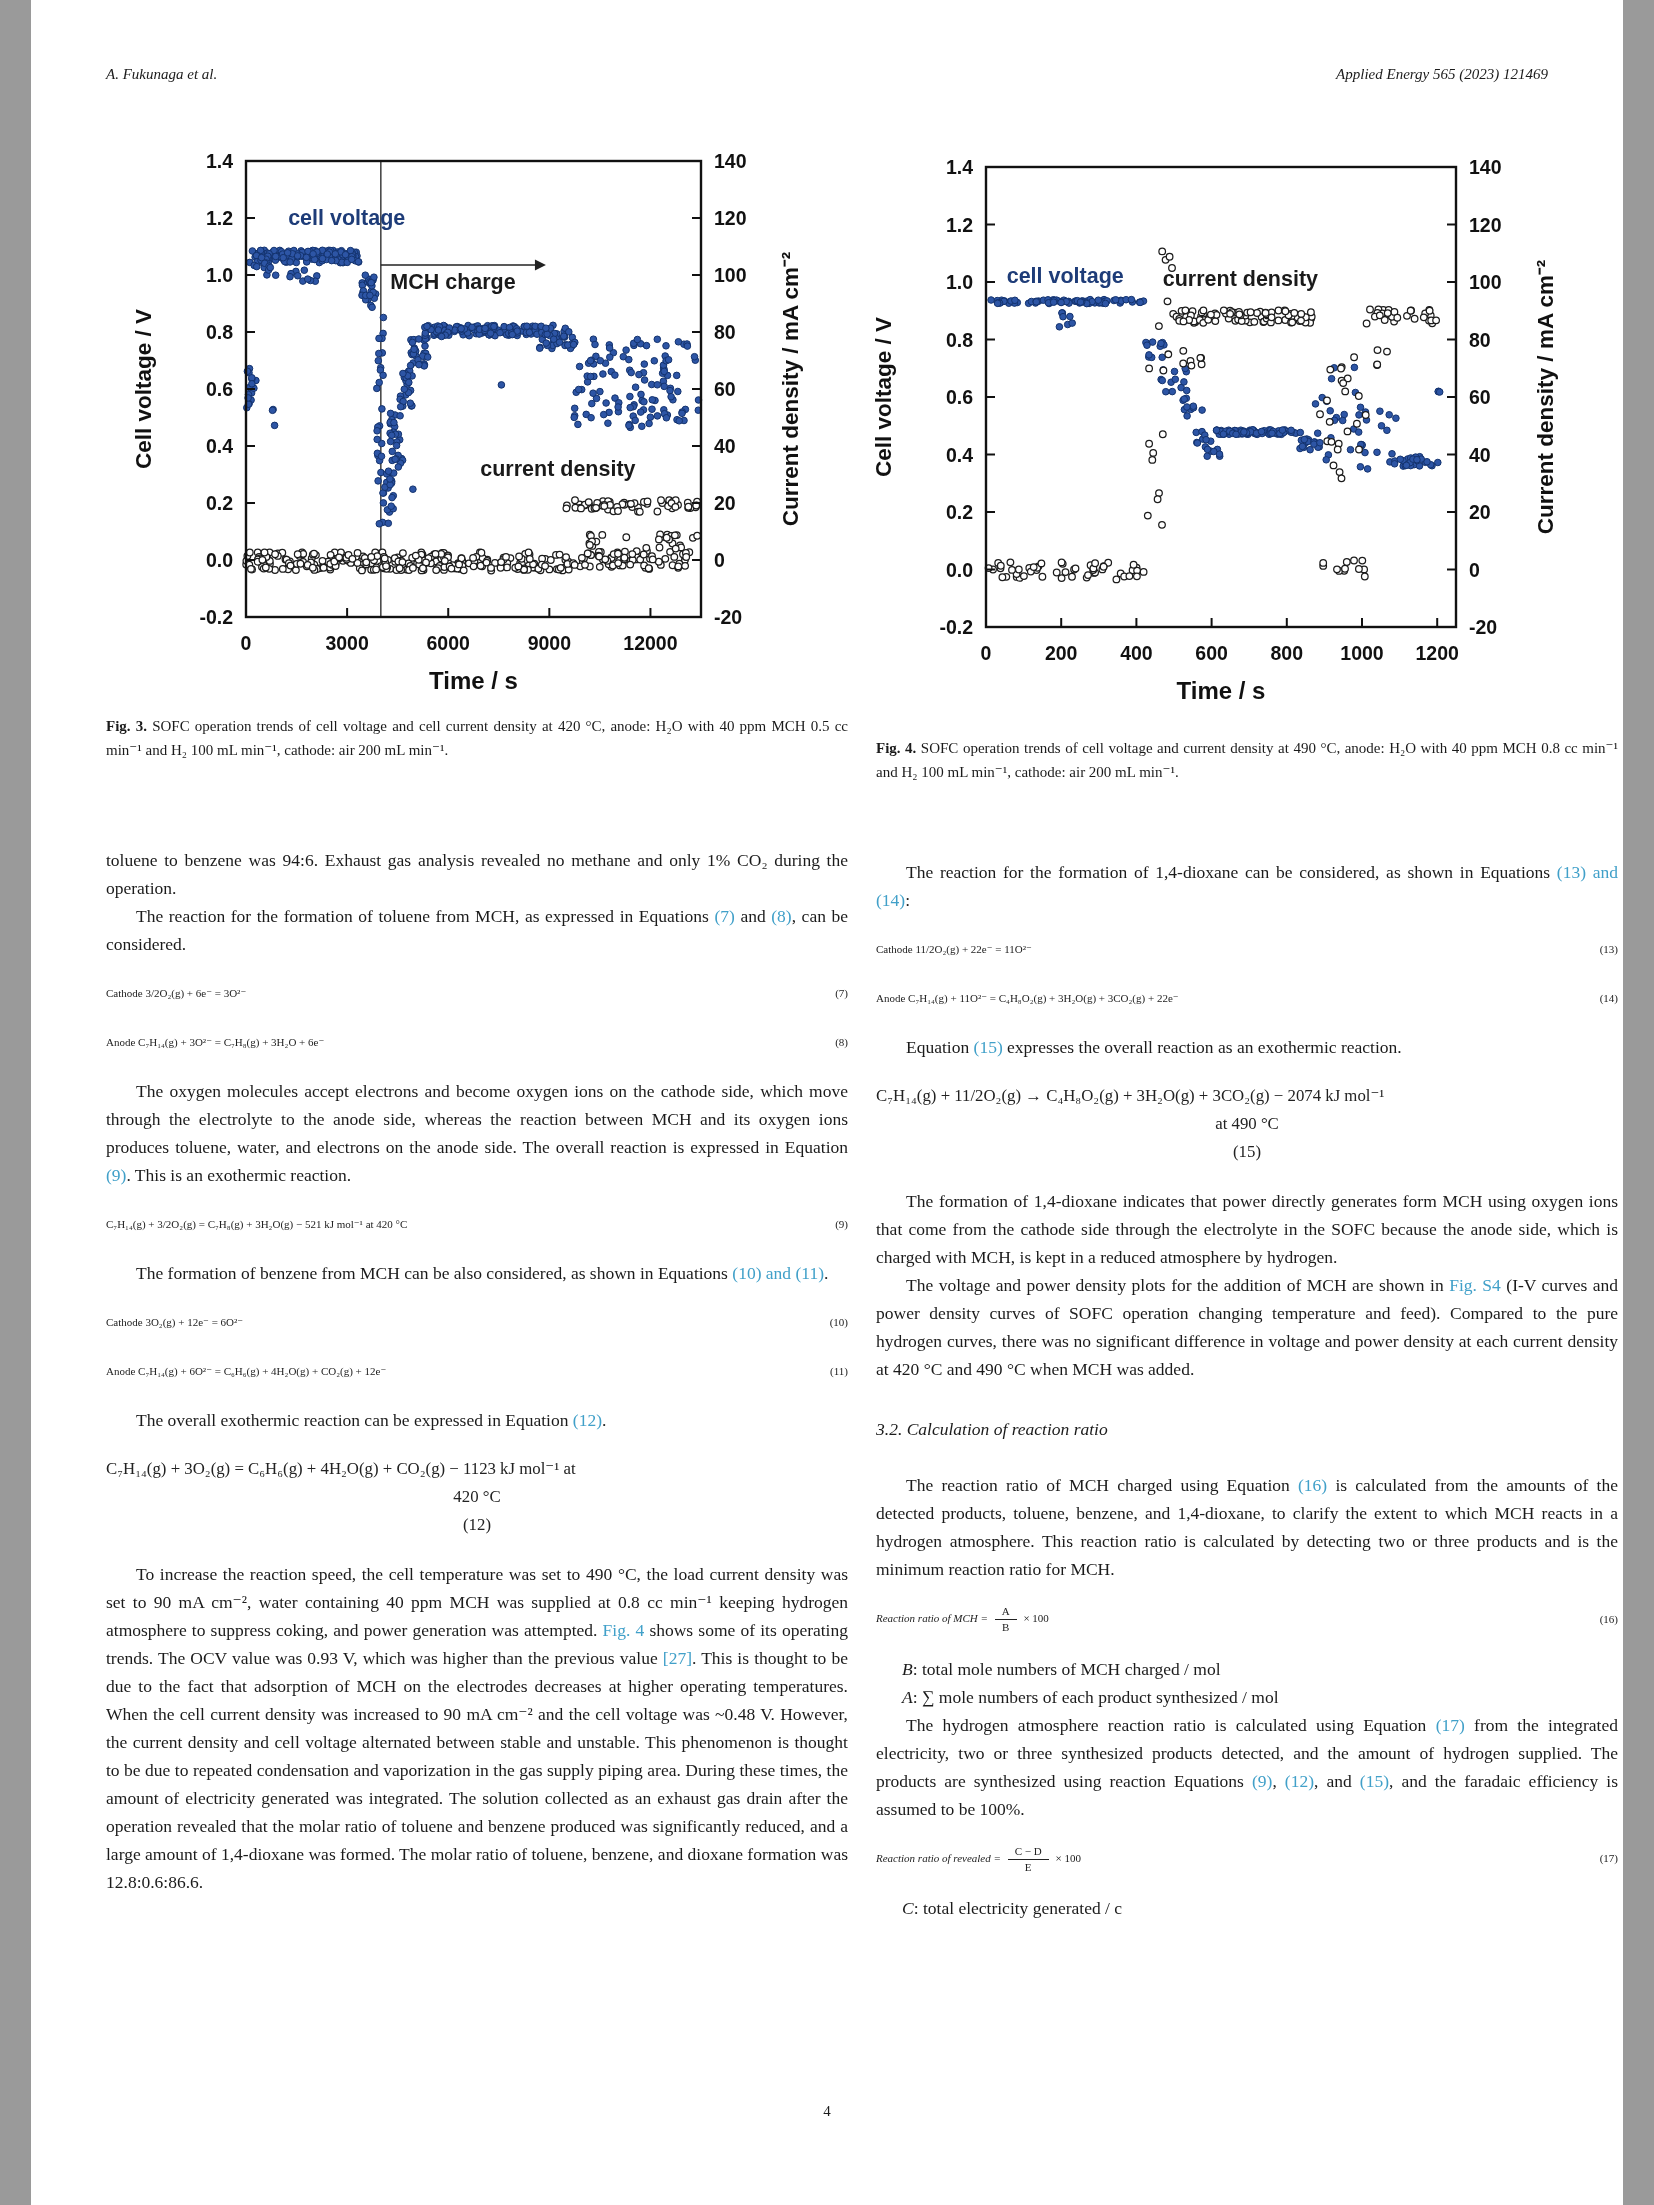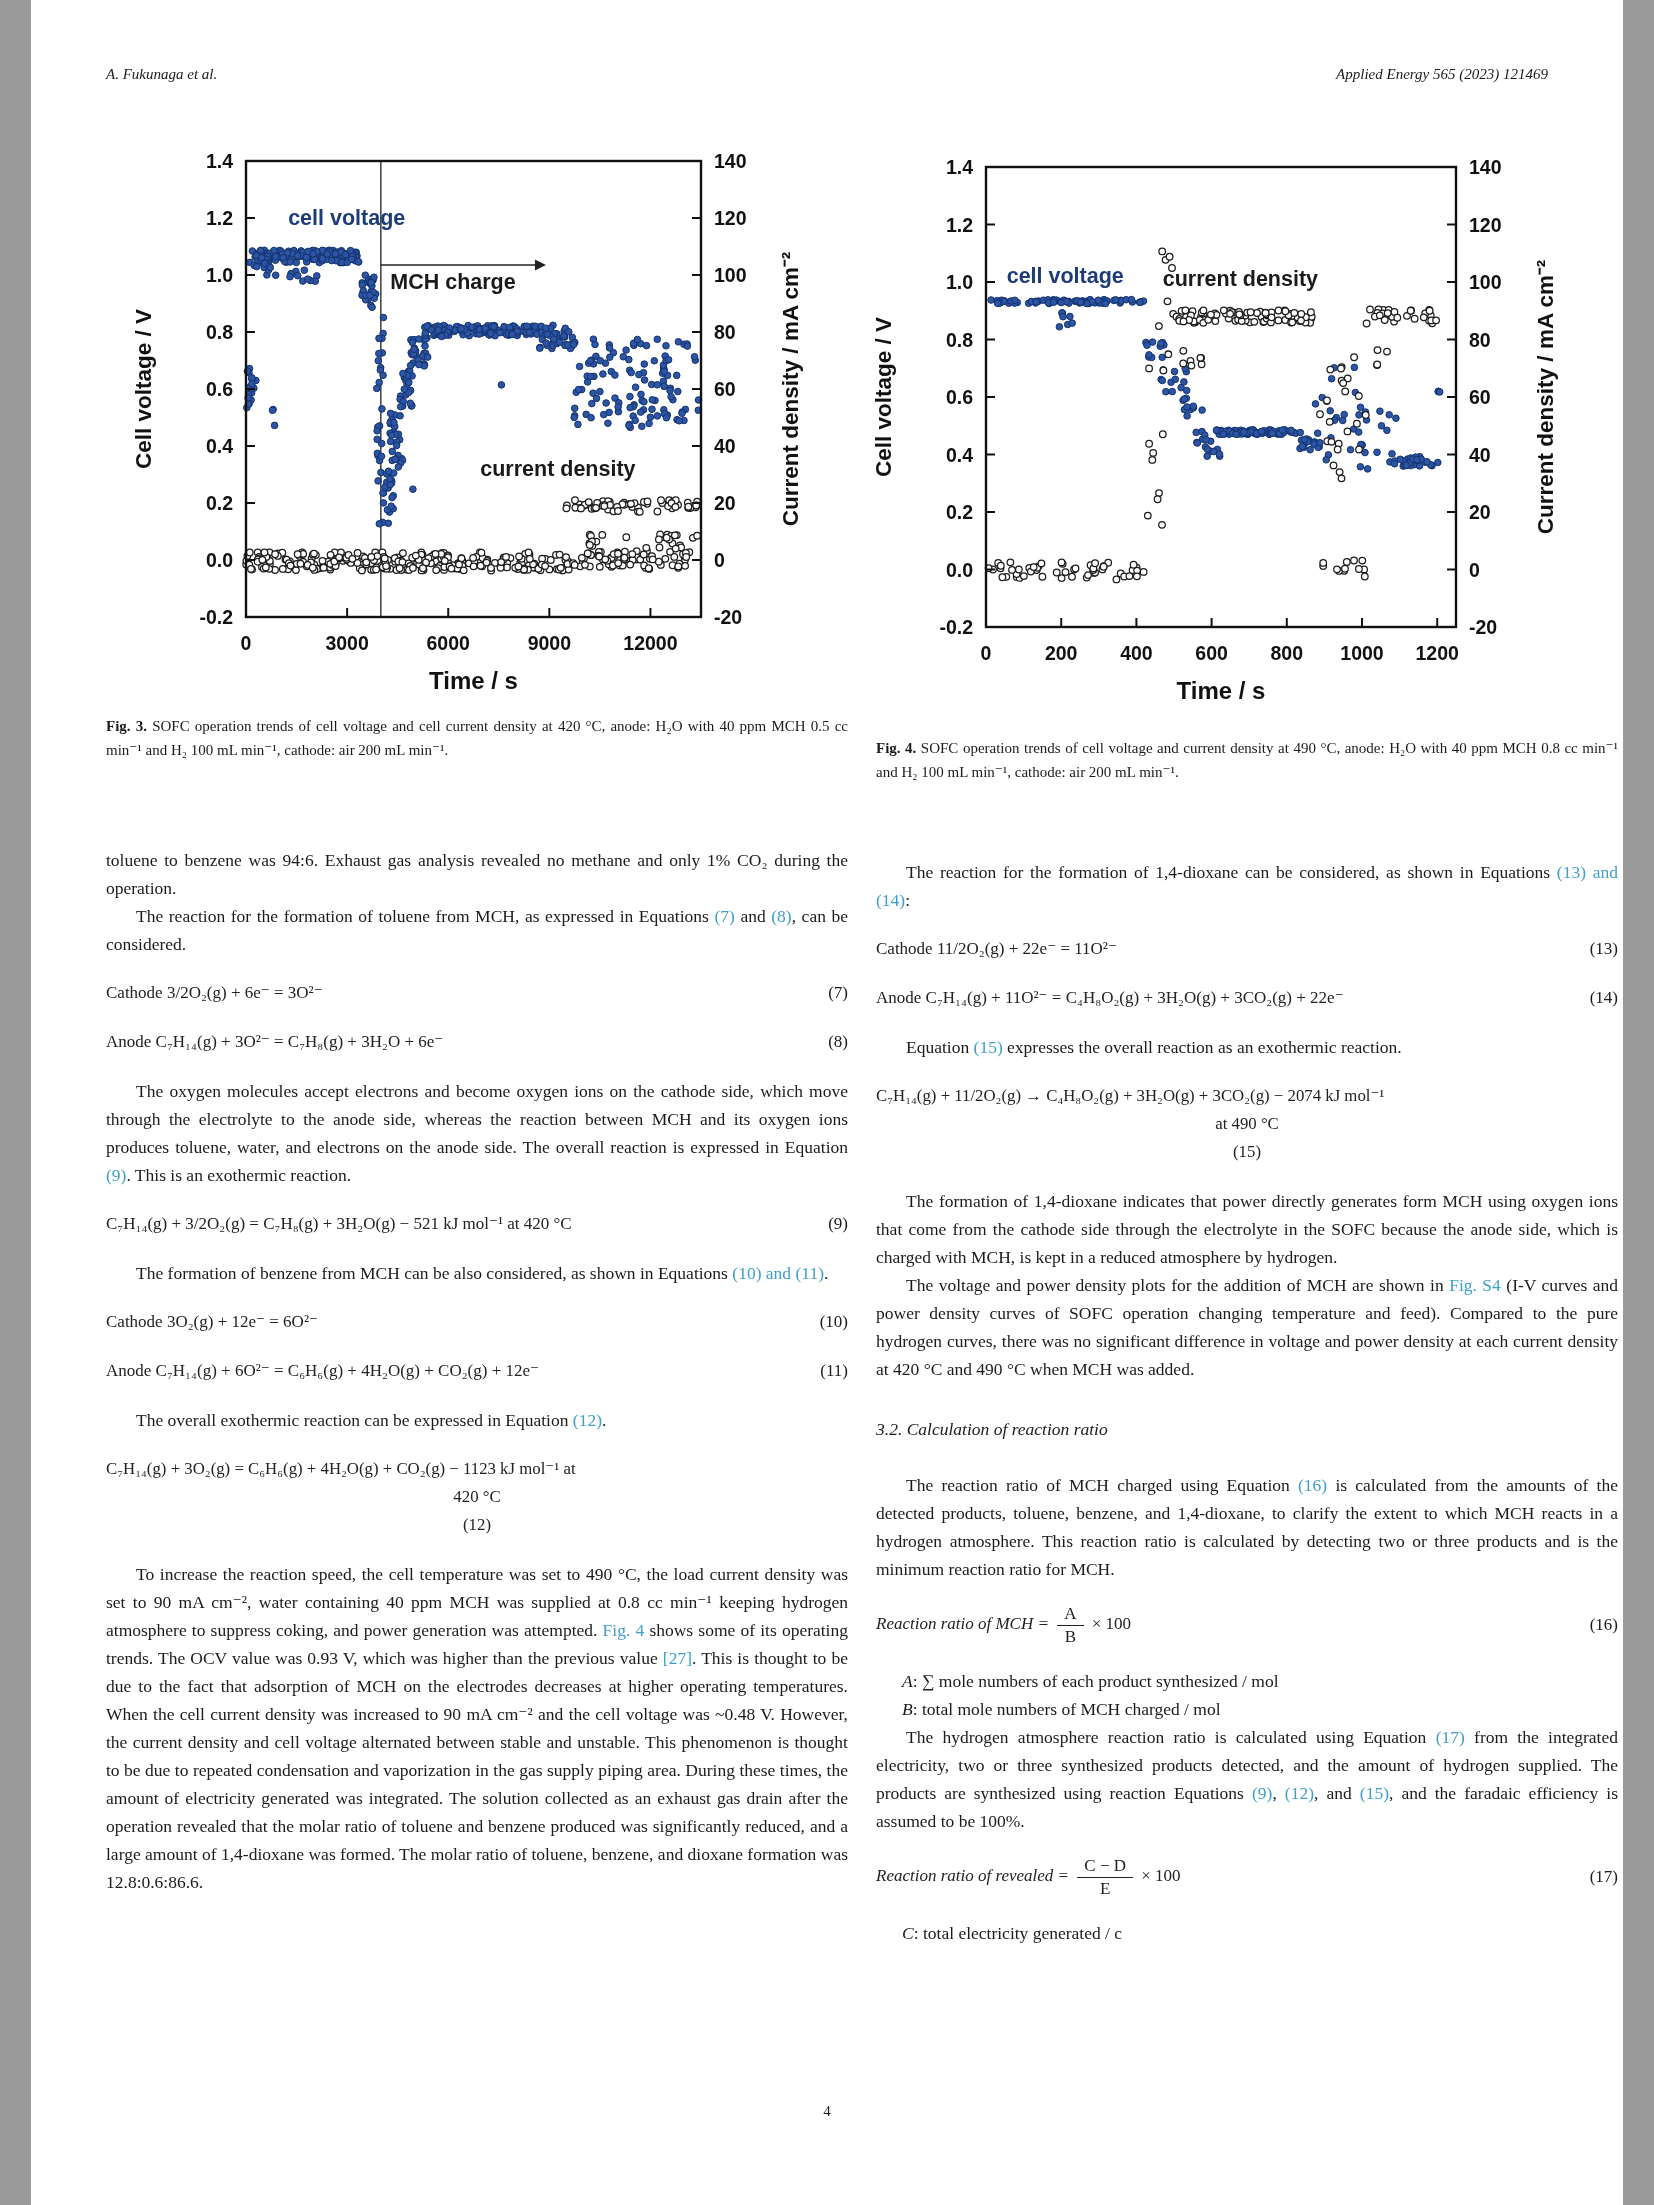--- a/index.html
+++ b/index.html
@@ -7,21 +7,21 @@
         font-family:"Liberation Serif","DejaVu Serif",serif;color:#1b1b1b;overflow:hidden;}
   .hdr{position:absolute;top:66px;font-style:italic;font-size:15px;color:#1b1b1b;}
   .hdr.left{left:75px;}
   .hdr.right{right:75px;text-align:right;}
   svg.fig{position:absolute;}
   .caption{position:absolute;width:742px;font-size:15px;line-height:24px;text-align:justify;color:#1b1b1b;}
   .col{position:absolute;width:742px;font-size:17.5px;line-height:28px;text-align:justify;}
   .col p{margin:0;}
   p.indent{text-indent:30px;}
   .link{color:#41a0c9;}
-  .eq{display:flex;justify-content:space-between;align-items:center;margin:21px 0;font-size:17px;color:#222;text-align:left;}
+  .eq{display:flex;justify-content:space-between;align-items:center;margin:21px 0;font-size:11px;color:#222;text-align:left;}
   .eq .ebody{white-space:nowrap;}
   .eq .enum{color:#1b1b1b;padding-left:8px;}
   .eqwrap{margin:21px 0;font-size:16.8px;color:#222;text-align:left;}
   .eqwrap .l2{display:flex;justify-content:space-between;align-items:center;flex-direction:column;}
   .frac{display:inline-block;text-align:center;vertical-align:middle;line-height:1.15;margin:0 4px;}
   .frac .top{display:block;border-bottom:1.4px solid #222;padding:0 7px 1px 7px;}
   .frac .bot{display:block;padding-top:1px;}
   .it{font-style:italic;}
   .sec-heading{font-style:italic;margin:32px 0 28px 0;}
   .def{margin-left:26px;}
@@ -1869,22 +1869,22 @@
         </div>
       </div>
       <p class="indent"><span>The formation of 1,4-dioxane indicates that power directly generates form MCH using oxygen ions that come from the cathode side through the electrolyte in the SOFC because the anode side, which is charged with MCH, is kept in a reduced atmosphere by hydrogen.</span></p>
       <p class="indent"><span>The voltage and power density plots for the addition of MCH are shown in </span><span class="link">Fig. S4</span><span> (I-V curves and power density curves of SOFC operation changing temperature and feed). Compared to the pure hydrogen curves, there was no significant difference in voltage and power density at each current density at 420 °C and 490 °C when MCH was added.</span></p>
       <div class="sec-heading"><span style="font-style: italic;">3.2.  Calculation of reaction ratio</span></div>
       <p class="indent"><span>The reaction ratio of MCH charged using Equation </span><span class="link">(16)</span><span> is calculated from the amounts of the detected products, toluene, benzene, and 1,4-dioxane, to clarify the extent to which MCH reacts in a hydrogen atmosphere. This reaction ratio is calculated by detecting two or three products and is the minimum reaction ratio for MCH.</span></p>
       <div class="eq">
         <span class="ebody"><span class="it">Reaction ratio of MCH  = </span><span class="frac"><span class="top">A</span><span class="bot">B</span></span><span> × 100</span></span>
         <span class="enum">(16)</span>
       </div>
+      <div class="def"><span style="font-style: italic;">B</span><span>: total mole numbers of MCH charged / mol</span></div>
       <div class="def"><span style="font-style: italic;">A</span><span>: ∑ mole numbers of each product synthesized / mol</span></div>
-      <div class="def"><span style="font-style: italic;">B</span><span>: total mole numbers of MCH charged / mol</span></div>
       <p class="indent"><span>The hydrogen atmosphere reaction ratio is calculated using Equation </span><span class="link">(17)</span><span> from the integrated electricity, two or three synthesized products detected, and the amount of hydrogen supplied. The products are synthesized using reaction Equations </span><span class="link">(9)</span><span>, </span><span class="link">(12)</span><span>, and </span><span class="link">(15)</span><span>, and the faradaic efficiency is assumed to be 100%.</span></p>
       <div class="eq">
         <span class="ebody"><span class="it">Reaction ratio of revealed  = </span><span class="frac"><span class="top">C − D</span><span class="bot">E</span></span><span> × 100</span></span>
         <span class="enum">(17)</span>
       </div>
       <div class="def"><span style="font-style: italic;">C</span><span>: total electricity generated / c</span></div>
     </div>
 
   <div class="pageno">4</div>
 </div>

